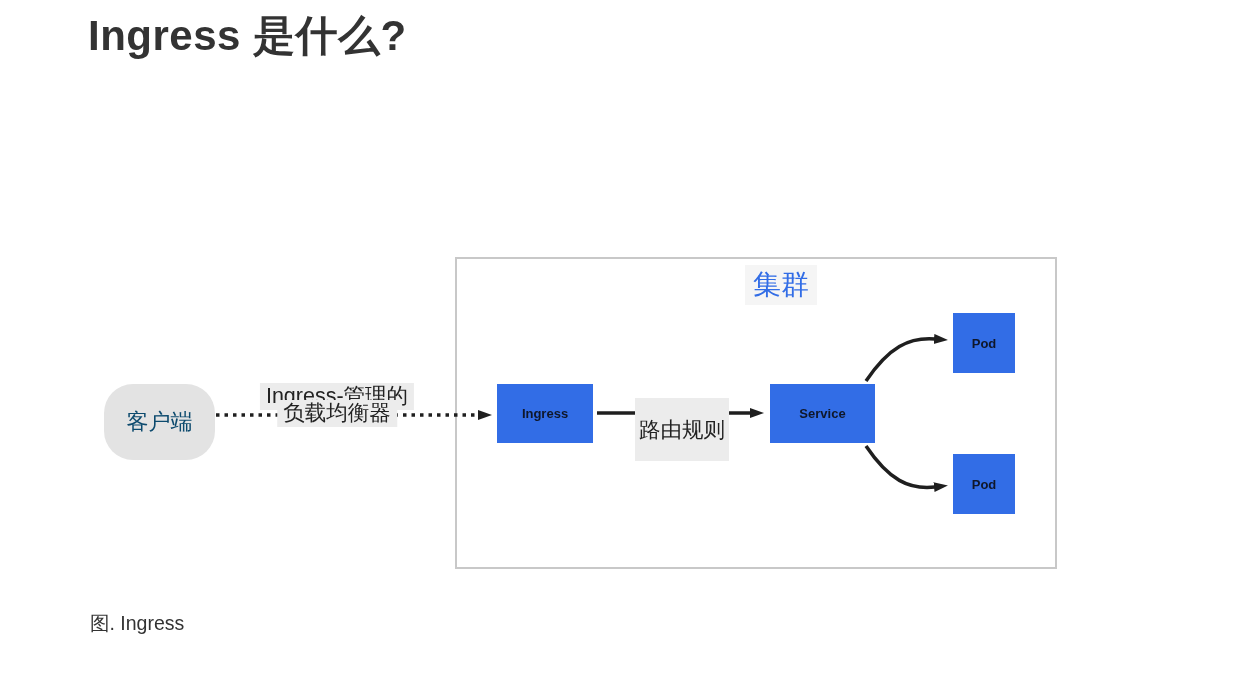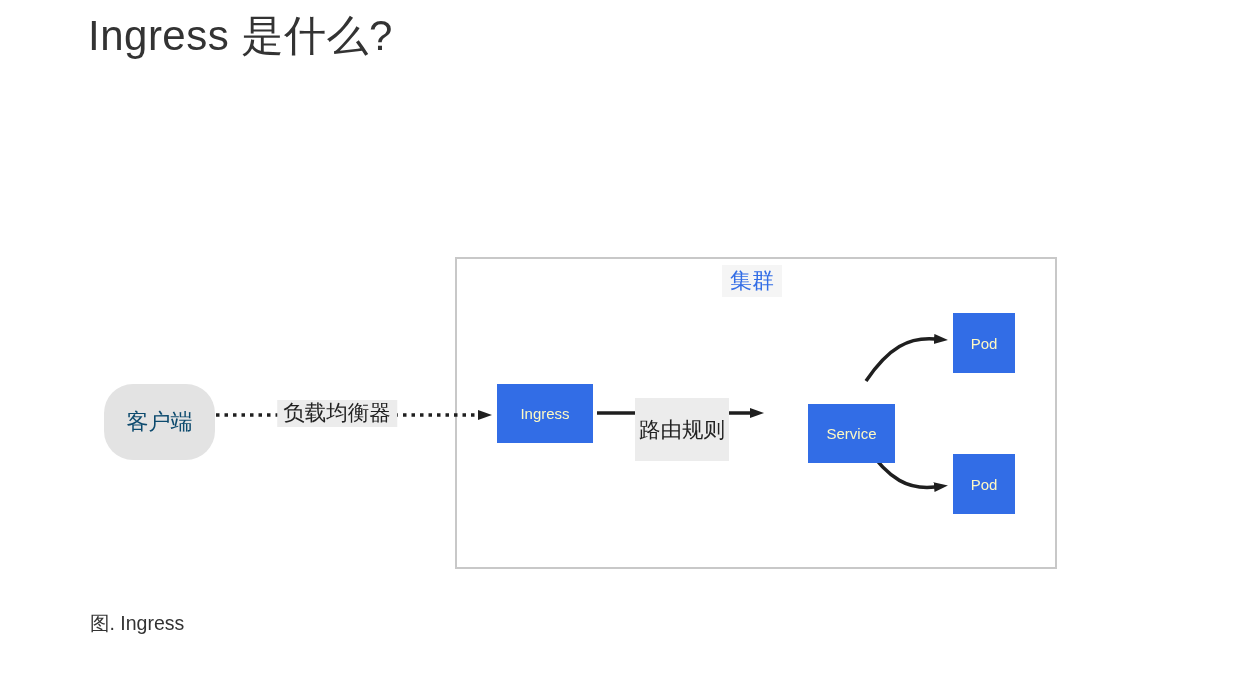--- a/index.html
+++ b/index.html
@@ -22,21 +22,21 @@
     position:relative;
     width:1252px;
     height:674px;
     background:#ffffff;
     overflow:hidden;
   }
   .page-title{
     position:absolute;
     left:88px; top:8px;
     font-size:42px;
-    font-weight:400;
+    font-weight:700;
     color:var(--heading);
     letter-spacing:0.5px;
   }
   .intro{
     position:absolute;
     left:88px; top:92px;
     width:985px;
     font-size:21.5px;
     line-height:37px;
     color:var(--text);
@@ -66,23 +66,23 @@
   .cluster-box{
     position:absolute;
     left:455px; top:257px;
     width:602px; height:312px;
     border:2.5px solid var(--cluster-border);
     background:transparent;
     z-index:0;
   }
   .cluster-label{
     position:absolute;
-    left:722px; top:265px;
+    left:745px; top:265px;
     padding:1px 8px;
-    font-size:22px;
+    font-size:28px;
     color:var(--box-blue);
     background:#f5f5f5;
     z-index:2;
   }
   .client-pill{
     position:absolute;
     left:104px; top:384px;
     width:111px; height:76px;
     background:var(--pill-bg);
     border-radius:29px;
@@ -102,28 +102,28 @@
     line-height:27px;
     color:#222222;
     white-space:nowrap;
     z-index:2;
   }
   .lb-label.line1{top:383px;}
   .lb-label.line2{top:400px;}
   .node{
     position:absolute;
     background:var(--box-blue);
-    color:#fef9c3;
+    color:#0f172a;
     display:flex;align-items:center;justify-content:center;
-    font-size:15px;
-    font-weight:400;
+    font-size:13px;
+    font-weight:700;
     z-index:2;
   }
   .node.ingress{left:497px; top:384px; width:96px; height:59px;}
-  .node.service{left:770px; top:404px; width:87px; height:59px;margin-left:38px;}
+  .node.service{left:770px; top:384px; width:105px; height:59px;}
   .node.pod-top{left:953px; top:313px; width:62px; height:60px;}
   .node.pod-bottom{left:953px; top:454px; width:62px; height:60px;}
   .route-label{
     position:absolute;
     left:682px; top:398px;
     transform:translateX(-50%);
     background:var(--label-bg);
     padding:17px 4px;
     font-size:21.5px;
     color:#222222;
@@ -158,20 +158,21 @@
     <path d="M216,415 L479,415" stroke="#1f1f1f" stroke-width="3.5" stroke-dasharray="3.5,5" fill="none" marker-end="url(#arrowhead)"></path>
     <path d="M597,413 L751,413" stroke="#1f1f1f" stroke-width="3.5" fill="none" marker-end="url(#arrowhead)"></path>
     <path d="M866,381 C889,347 909,337 935,339" stroke="#1f1f1f" stroke-width="3.5" fill="none" marker-end="url(#arrowhead)"></path>
     <path d="M866,446 C889,480 909,490 935,487" stroke="#1f1f1f" stroke-width="3.5" fill="none" marker-end="url(#arrowhead)"></path>
   </svg>
 
   <div class="cluster-label">集群</div>
 
   <div class="client-pill">客户端</div>
 
+  <div class="lb-label line1">Ingress-管理的</div>
   <div class="lb-label line2">负载均衡器</div>
 
   <div class="node ingress">Ingress</div>
 
   <div class="route-label">路由规则</div>
 
   <div class="node service">Service</div>
 
   <div class="node pod-top">Pod</div>
   <div class="node pod-bottom">Pod</div>

